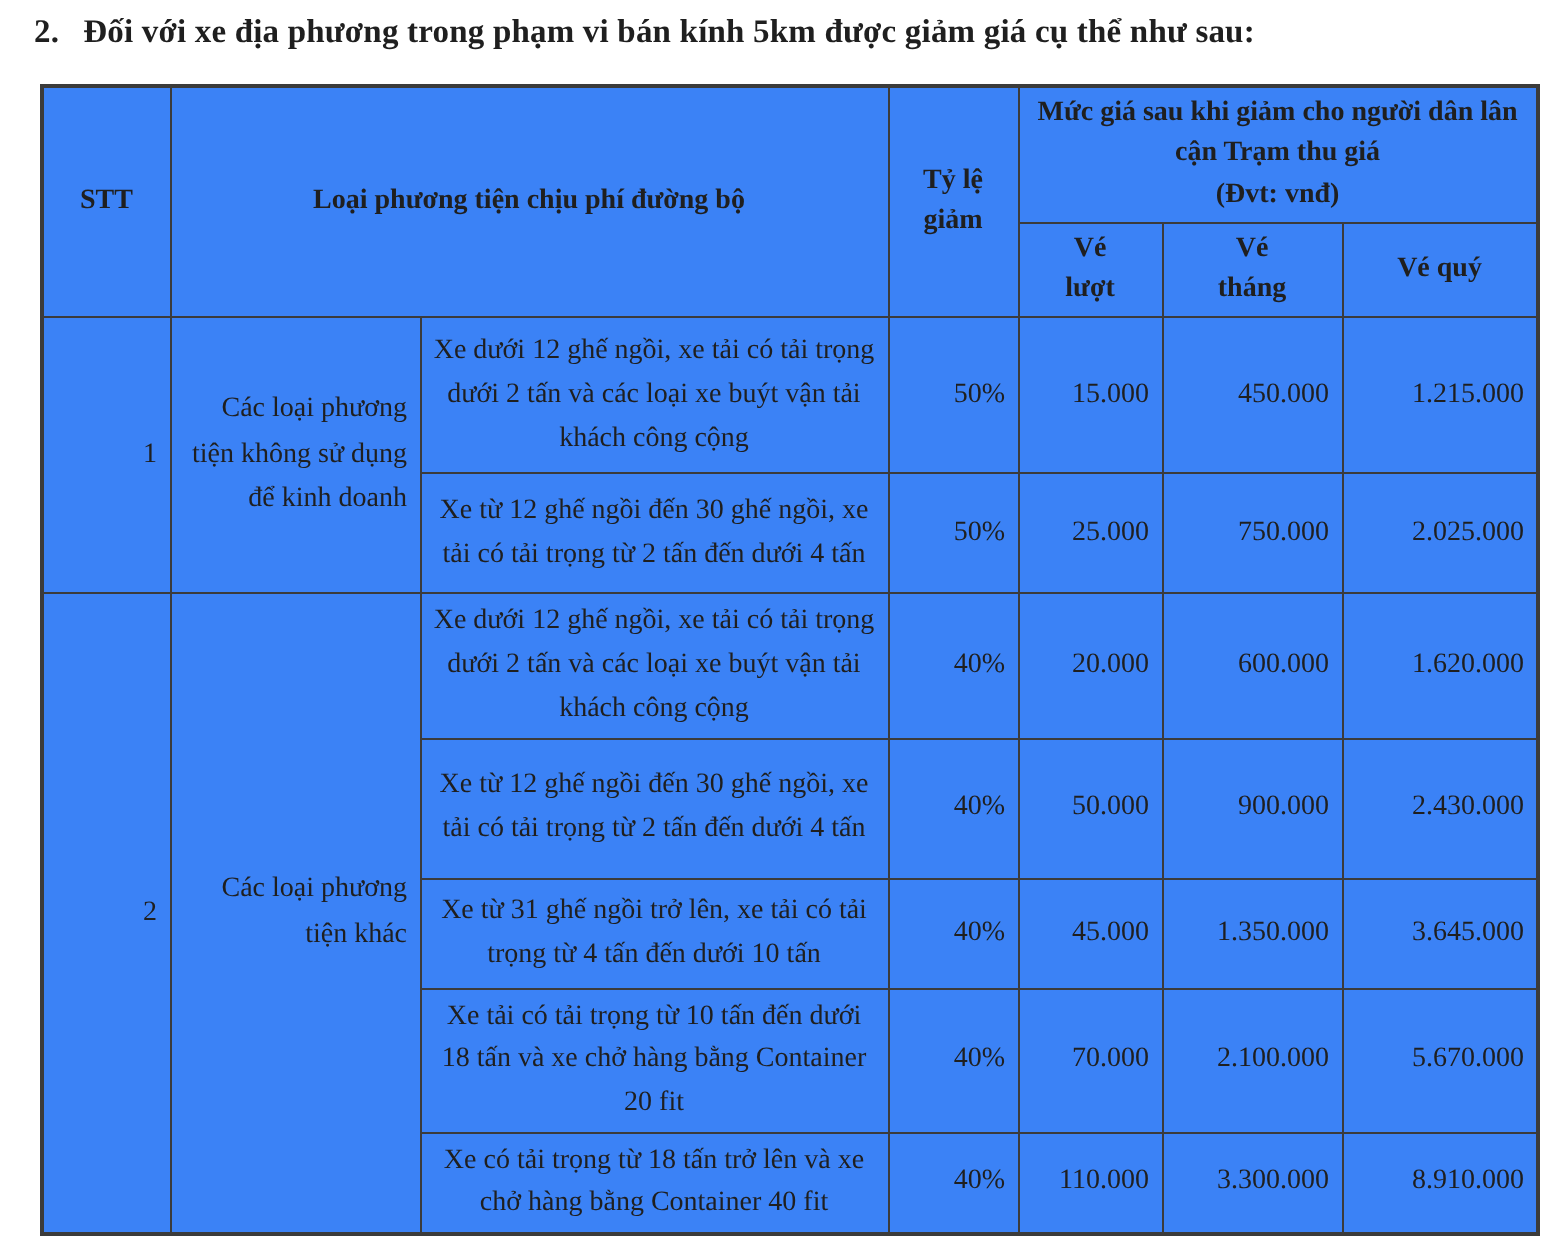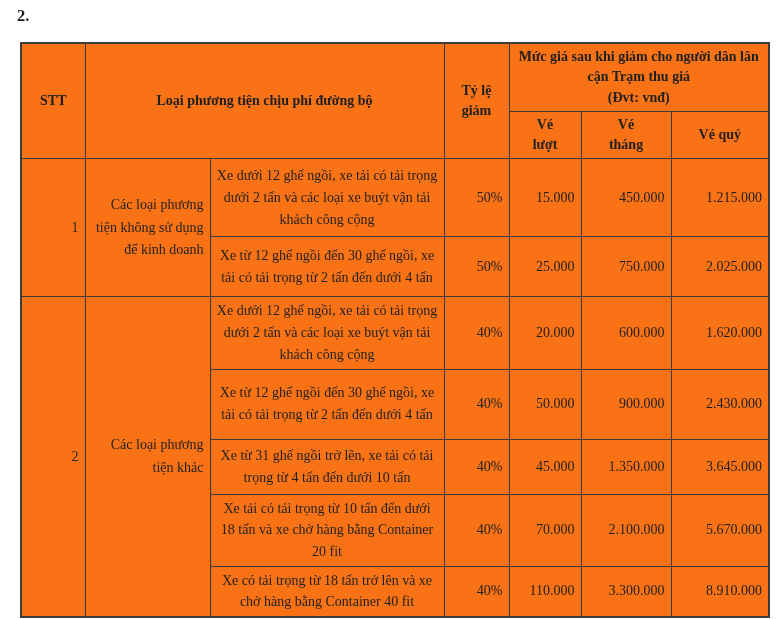--- a/index.html
+++ b/index.html
@@ -31,21 +31,21 @@
     table-layout: fixed;
     margin: 16px 0 0 20px;
     width: 748px;
     border: 2px solid #3b3b3b;
     font-size: 14px;
   }
   table.toll th, table.toll td {
     border: 1px solid #3b3b3b;
     vertical-align: middle;
     padding: 3px 6px;
-    background: #f97316;
+    background: #3b82f6;
   }
   table.toll th {
     font-weight: bold;
     text-align: center;
     line-height: 1.45;
   }
   .pre { white-space: pre-line; }
   td.c { text-align: right; }
   td.desc {
     text-align: center;
@@ -68,20 +68,21 @@
   tr.r6 { height: 68px; }
   tr.r7 { height: 44px; margin-left: 41px; }
 </style>
 </head>
 <body>
 
 <div class="page">
 
   <div class="title">
     <span>2.</span>
+    <span>Đối với xe địa phương trong phạm vi bán kính 5km được giảm giá cụ thể như sau:</span>
   </div>
 
   <table class="toll">
     <colgroup>
       <col style="width:64px">
       <col style="width:125px">
       <col style="width:234px">
       <col style="width:65px">
       <col style="width:72px">
       <col style="width:90px">

